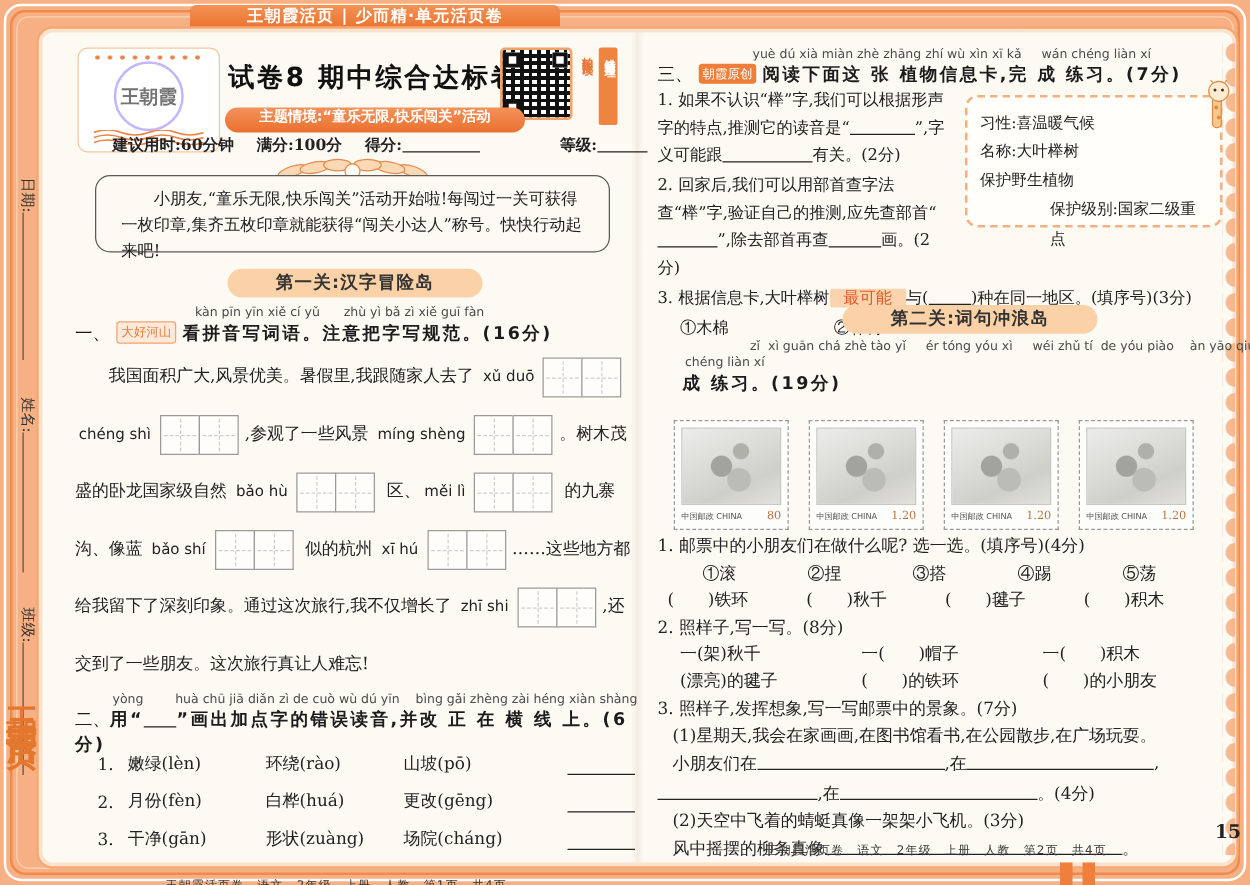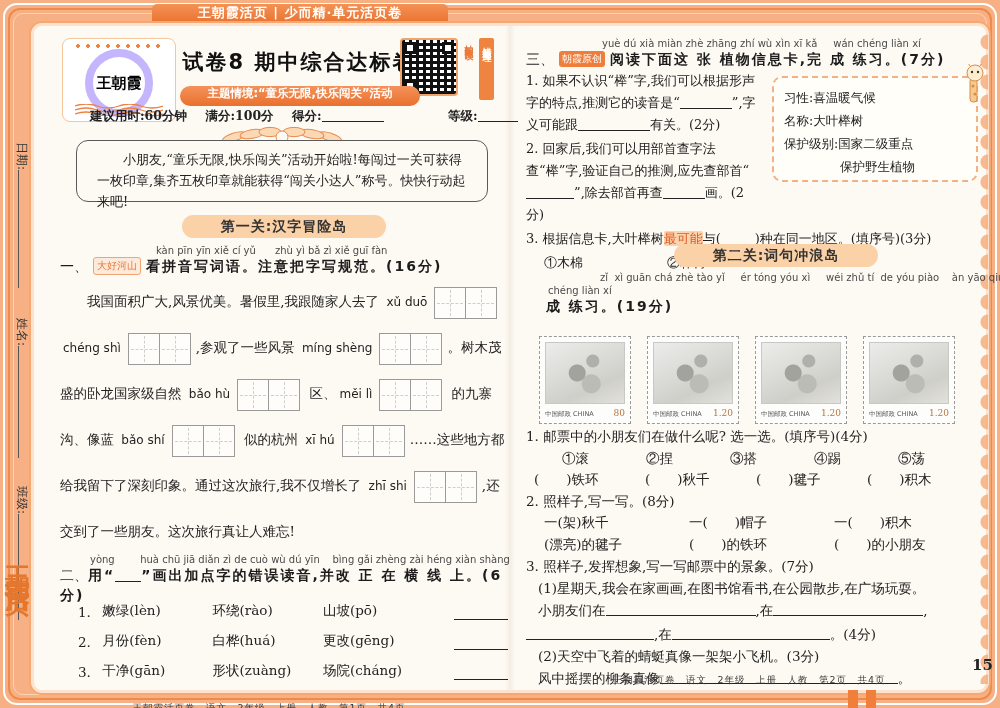--- a/index.html
+++ b/index.html
@@ -43,41 +43,41 @@
   .pinline{font:10px "DejaVu Sans","Liberation Sans",sans-serif;color:#4a4a4a;white-space:pre;}
   .stem{font:bold 14px "DejaVu Sans","Liberation Sans",sans-serif;color:#1c1c1c;letter-spacing:2px;}
   .qnum{font:14px "DejaVu Serif",serif;color:#1c1c1c;}
   .badge-outline{display:inline-block;font:10px "DejaVu Sans",sans-serif;color:#e9793a;
     background:#fdeada;border:1px solid #f2a370;border-radius:3px;padding:1px 3px;margin:0 5px;vertical-align:2px;}
   .badge-solid{display:inline-block;font:10px "DejaVu Sans",sans-serif;color:#fff;
     background:#ef7e3a;border-radius:3px;padding:1px 3px;margin:0 5px;vertical-align:2px;}
   .bodytext{font:13px "DejaVu Serif",serif;color:#222;line-height:22px;}
   .seg-blank{display:inline-block;border-bottom:1px solid #222;height:13px;vertical-align:-2px;}
   .seg-pin{font:12px "DejaVu Sans",sans-serif;color:#222;margin:0 3px;}
-  .seg-hl{color:#e05a22;background:#fbd3ae;padding:0 0;border-radius:2px;}
+  .seg-hl{color:#e05a22;background:#fbd3ae;padding:0 11px;border-radius:2px;}
   .wbox{display:inline-flex;vertical-align:middle;margin:0 5px;}
   .wcell{width:30px;height:30px;border:1px solid #9a9a9a;margin-left:-1px;position:relative;background:#fffdf9;}
   .wcell::before{content:"";position:absolute;top:2px;bottom:2px;left:50%;border-left:1px dashed #cfcfcf;}
   .wcell::after{content:"";position:absolute;left:2px;right:2px;top:50%;border-top:1px dashed #cfcfcf;}
 
   .section-pill{position:absolute;background:#fbd2a8;border-radius:13px;color:#333;
     font:bold 14px "DejaVu Sans",sans-serif;text-align:center;line-height:23px;height:23px;letter-spacing:1px;}
 
   .footer-line{position:absolute;font:9.5px "DejaVu Sans",sans-serif;color:#3a3a3a;
     letter-spacing:1px;text-align:center;}
 
   
   .logo{position:absolute;left:28px;top:12px;width:112px;height:82px;background:#fff;
     border:1px solid #f4c69e;border-radius:8px;}
   .logo-dots{position:absolute;left:10px;top:4px;right:10px;height:6px;
     background-image:radial-gradient(circle 2px at 50% 50%, #ec8344 1.6px, transparent 2px);
     background-size:10px 6px;}
-  .logo-ring{width:52px;height:52px;border:8px solid #c4b5fd;border-radius:50%;
+  .logo-ring{width:52px;height:52px;border:2px solid #c4b5fd;border-radius:50%;
     margin:10px auto 0;display:flex;align-items:center;justify-content:center;
-    font:bold 15px "DejaVu Serif",serif;color:#000000;}
+    font:bold 15px "DejaVu Serif",serif;color:#737373;}
   .logo-waves{position:absolute;bottom:5px;left:12px;right:12px;height:12px;}
   .page-title{position:absolute;left:120px;top:22px;width:290px;text-align:center;
     font:bold 21px "DejaVu Sans","Liberation Sans",sans-serif;color:#111;letter-spacing:2px;}
   .qr-wrap{position:absolute;left:366px;top:12px;width:104px;height:68px;display:flex;gap:4px;}
   .qr{width:54px;height:54px;border:2px solid #f0a36a;border-radius:4px;background:#fff;position:relative;
     background-image:
       repeating-linear-gradient(0deg,#111 0 3px,transparent 3px 6px),
       repeating-linear-gradient(90deg,#111 0 3px,#fff 3px 7px);}
   .qr-eye{position:absolute;width:12px;height:12px;border:3px solid #111;background:#fff;box-sizing:border-box;}
   .qr-eye.e1{left:2px;top:2px;} .qr-eye.e2{right:2px;top:2px;} .qr-eye.e3{left:2px;bottom:2px;}
@@ -294,22 +294,22 @@
           <circle cx="19" cy="9" r="8" fill="#fdeccf" stroke="#d98d4a"></circle>
           <circle cx="16" cy="8" r="1.2" fill="#333"></circle>
           <circle cx="22" cy="8" r="1.2" fill="#333"></circle>
           <line x1="14" y1="2" x2="12" y2="-1" stroke="#d98d4a"></line>
           <line x1="24" y1="2" x2="26" y2="-1" stroke="#d98d4a"></line>
           <circle cx="17" cy="22" r="1.6" fill="#d98d4a"></circle>
           <circle cx="19" cy="30" r="1.6" fill="#d98d4a"></circle>
         </svg>
       <span class="card-line">习性:喜温暖气候</span>
           <span class="card-line">名称:大叶榉树</span>
+          <span class="card-line">保护野生植物</span>
           <span class="card-line">保护级别:国家二级重点</span>
-          <span class="card-line">保护野生植物</span>
         </div>
       <p><span class="seg-text">1. 如果不认识“榉”字,我们可以根据形声字的特点,推测它的读音是“</span><span class="seg-blank" style="width: 52px;"></span><span class="seg-text">”,字义可能跟</span><span class="seg-blank" style="width: 72px;"></span><span class="seg-text">有关。(2分)</span></p>
       <p><span class="seg-text">2. 回家后,我们可以用部首查字法查“榉”字,验证自己的推测,应先查部首“</span><span class="seg-blank" style="width: 48px;"></span><span class="seg-text">”,除去部首再查</span><span class="seg-blank" style="width: 42px;"></span><span class="seg-text">画。(2分)</span></p>
       <p><span class="seg-text">3. 根据信息卡,大叶榉树</span><span class="seg-hl">最可能</span><span class="seg-text">与(</span><span class="seg-blank" style="width: 34px;"></span><span class="seg-text">)种在同一地区。(填序号)(3分)</span></p>
       <p class="choices" style="padding-left:18px;"><span class="li-item">①木棉</span><span class="li-item">②桦树</span></p>
     </div>
 
     <div class="section-pill" style="left:640px;top:218px;width:204px;">第二关:词句冲浪岛</div>
 
     <div class="qblock" style="left:492px;top:246px;width:452px;">

